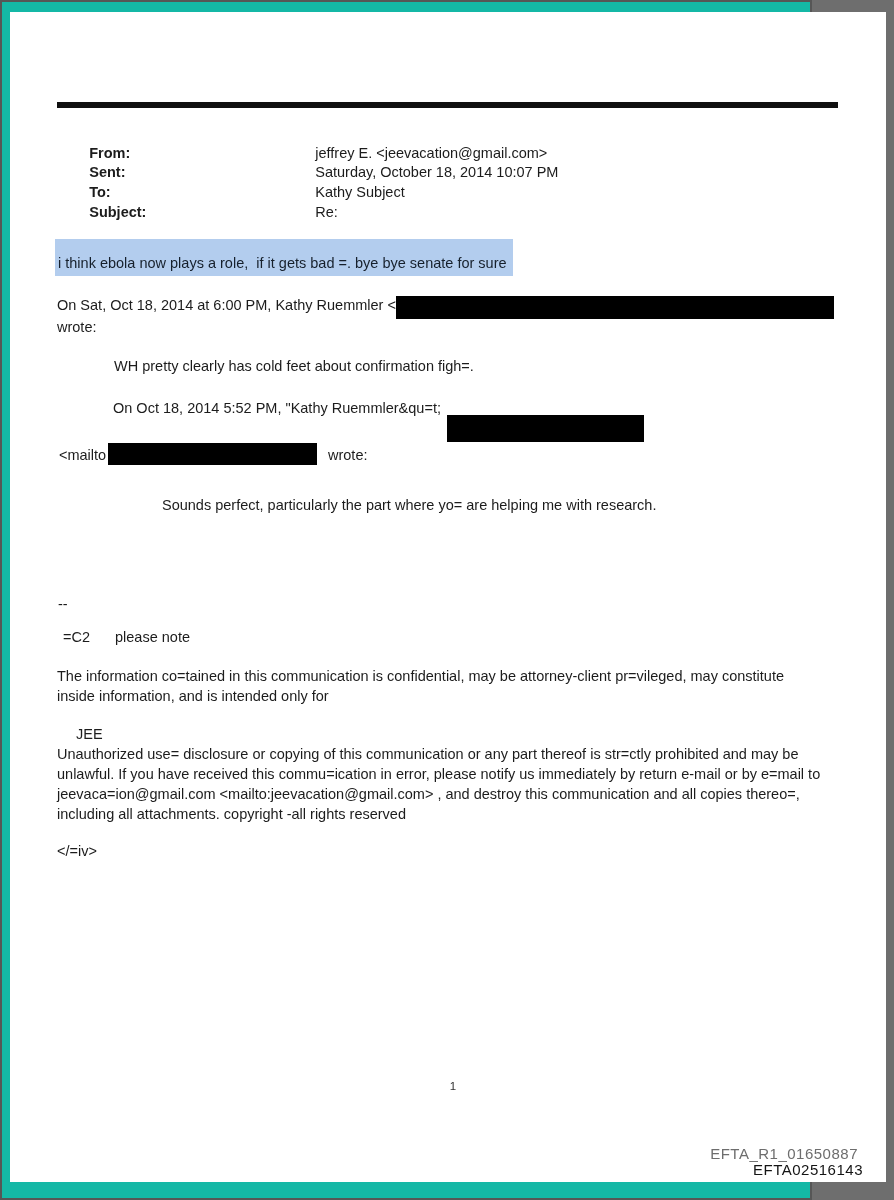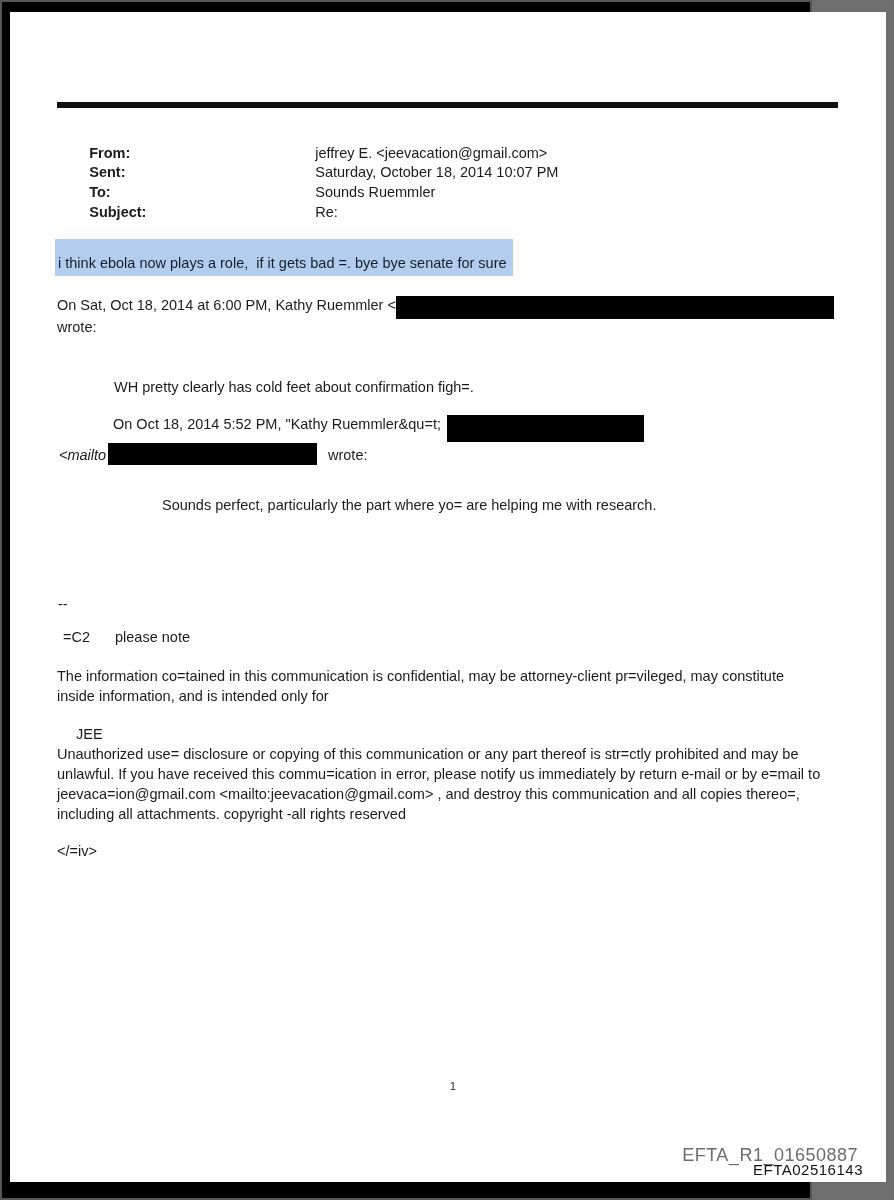--- a/index.html
+++ b/index.html
@@ -5,21 +5,21 @@
   html, body { margin: 0; padding: 0; }
   body {
     width: 894px; height: 1200px;
     background: #6e6e6e;
     font-family: "Liberation Sans", sans-serif;
     overflow: hidden;
   }
   .frame {
     position: relative;
     width: 812px; height: 1200px;
-    background: #000000;
+    background: #14b8a6;
     box-shadow: inset 0 0 0 2px #565656;
   }
   .page {
     position: absolute;
     left: 10px; top: 12px;
     width: 876px; height: 1170px;
     background: #ffffff;
   }
   .txt {
     position: absolute;
@@ -61,21 +61,21 @@
     position: absolute;
     left: 431px; top: 1068px;
     width: 24px;
     text-align: center;
     font-size: 11.5px;
     color: #333333;
   }
   .stamp-small {
     position: absolute;
     right: 28px; top: 1133px;
-    font-size: 18px;
+    font-size: 15px;
     color: #6d6d6d;
     letter-spacing: 0.5px;
     white-space: pre;
     text-align: center;
   }
   .stamp-large {
     position: absolute;
     right: 23px; top: 1149px;
     font-size: 15px;
     color: #141414;
@@ -92,38 +92,38 @@
     <div class="top-rule"></div>
 
     <div class="email-header">
       <div class="hrow">
         <span class="hlabel">From:</span><span class="hvalue">jeffrey E. &lt;jeevacation@gmail.com&gt;</span>
       </div>
       <div class="hrow">
         <span class="hlabel">Sent:</span><span class="hvalue">Saturday, October 18, 2014 10:07 PM</span>
       </div>
       <div class="hrow">
-        <span class="hlabel">To:</span><span class="hvalue">Sounds Ruemmler</span>
+        <span class="hlabel">To:</span><span class="hvalue">Kathy Subject</span>
       </div>
       <div class="hrow">
         <span class="hlabel">Subject:</span><span class="hvalue">Re:</span>
       </div>
     </div>
 
     <div class="highlight">i think ebola now plays a role,  if it gets bad =. bye bye senate for sure</div>
 
     <div class="txt" style="left:47px; top:283px;">On Sat, Oct 18, 2014 at 6:00 PM, Kathy Ruemmler &lt;=</div>
     <div class="redaction" style="left:386px; top:284px; width:438px; height:23px;"></div>
     <div class="txt" style="left:47px; top:305px;">wrote:</div>
 
-    <div class="txt" style="left:104px; top:365px;">WH pretty clearly has cold feet about confirmation figh=.</div>
+    <div class="txt" style="left:104px; top:344px;">WH pretty clearly has cold feet about confirmation figh=.</div>
 
-    <div class="txt" style="left:103px; top:402px;">On Oct 18, 2014 5:52 PM, "Kathy Ruemmler&amp;qu=t;</div>
+    <div class="txt" style="left:103px; top:386px;">On Oct 18, 2014 5:52 PM, "Kathy Ruemmler&amp;qu=t;</div>
     <div class="redaction" style="left:437px; top:403px; width:197px; height:27px;"></div>
-    <div class="txt" style="left:49px; top:433px;font-style:italic;">&lt;mailto</div>
+    <div class="txt" style="left:49px; top:433px;">&lt;mailto</div>
     <div class="redaction" style="left:98px; top:431px; width:209px; height:22px;"></div>
     <div class="txt" style="left:318px; top:433px;">wrote:</div>
 
     <div class="txt" style="left:152px; top:483px;">Sounds perfect, particularly the part where yo= are helping me with research.</div>
 
     <div class="txt" style="left:48px; top:582px;">--</div>
 
     <div class="txt" style="left:53px; top:615px;">=C2</div>
     <div class="txt" style="left:105px; top:615px;">please note</div>
 

